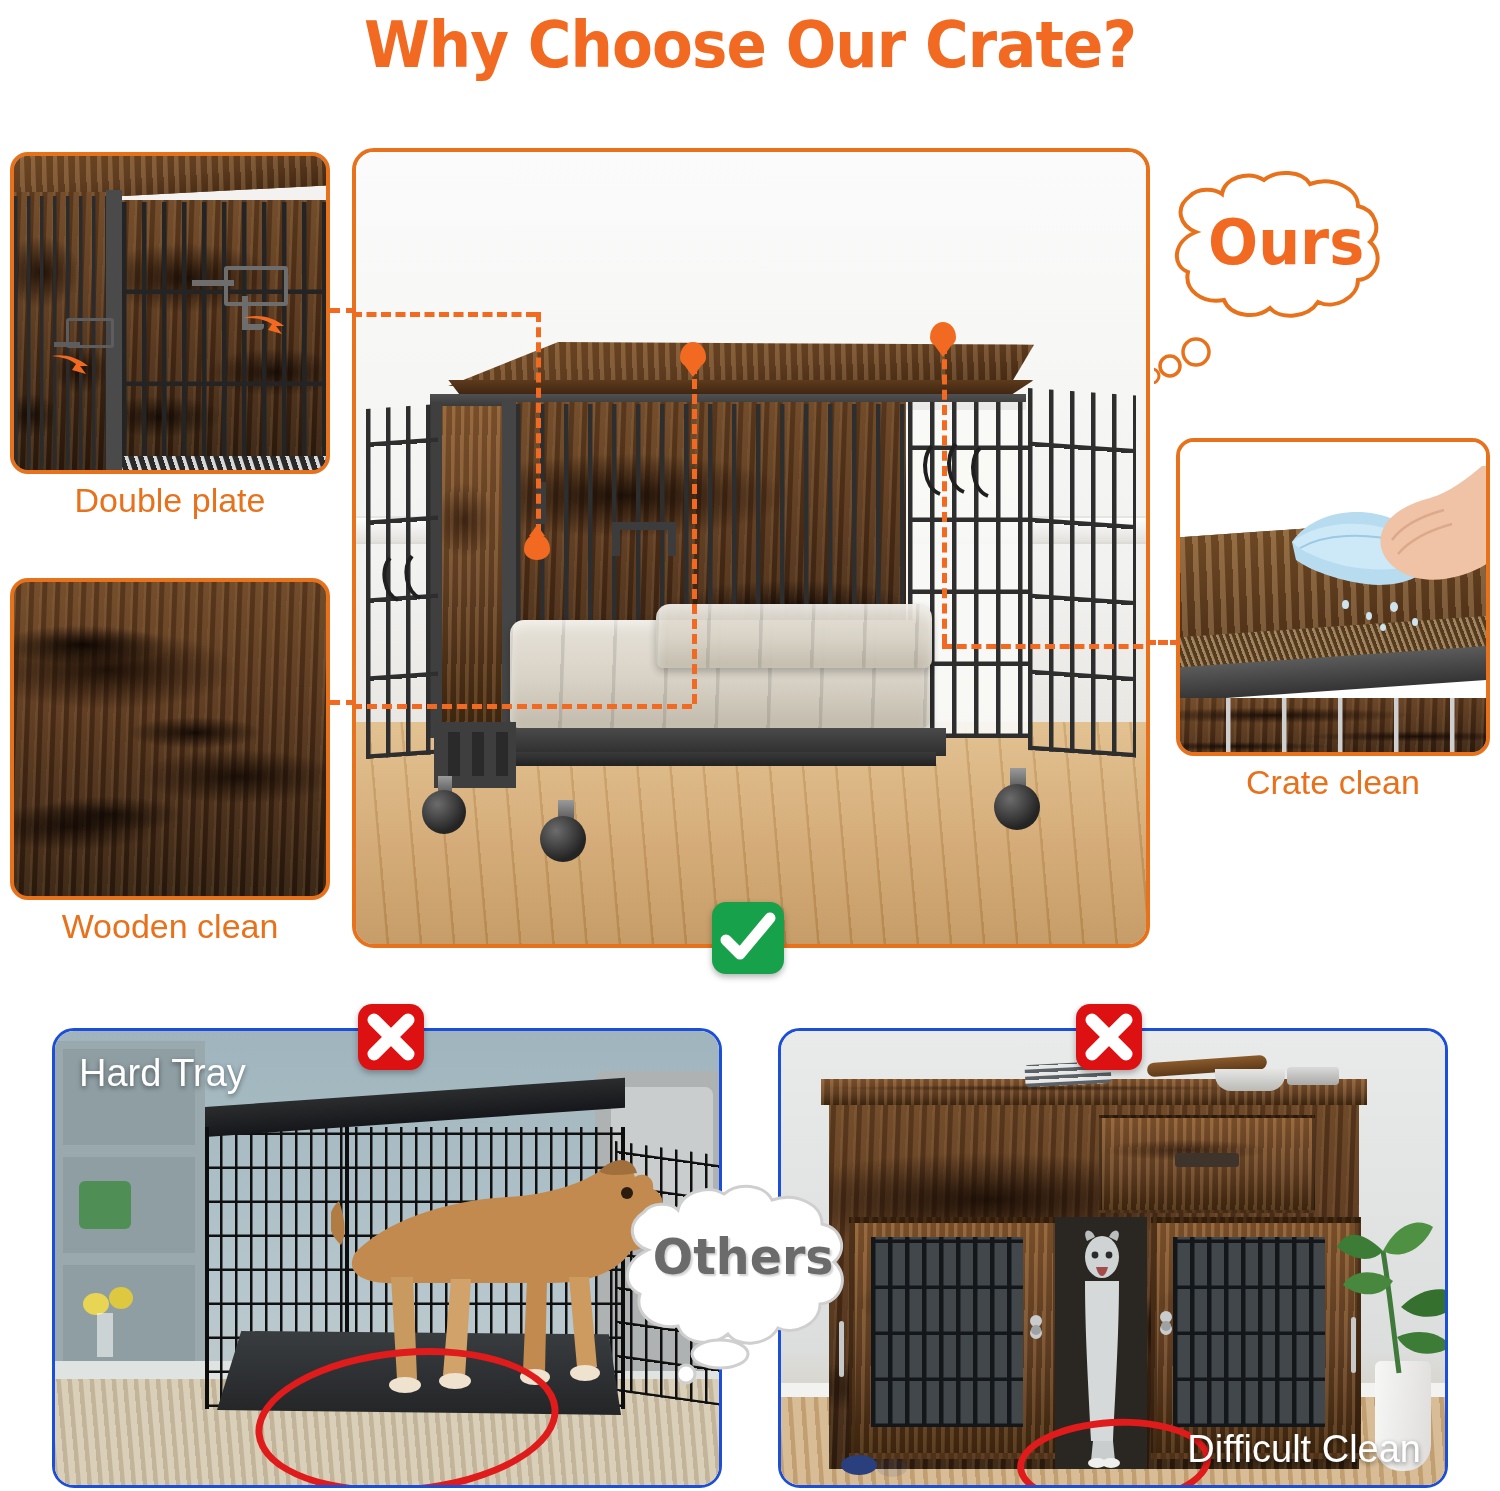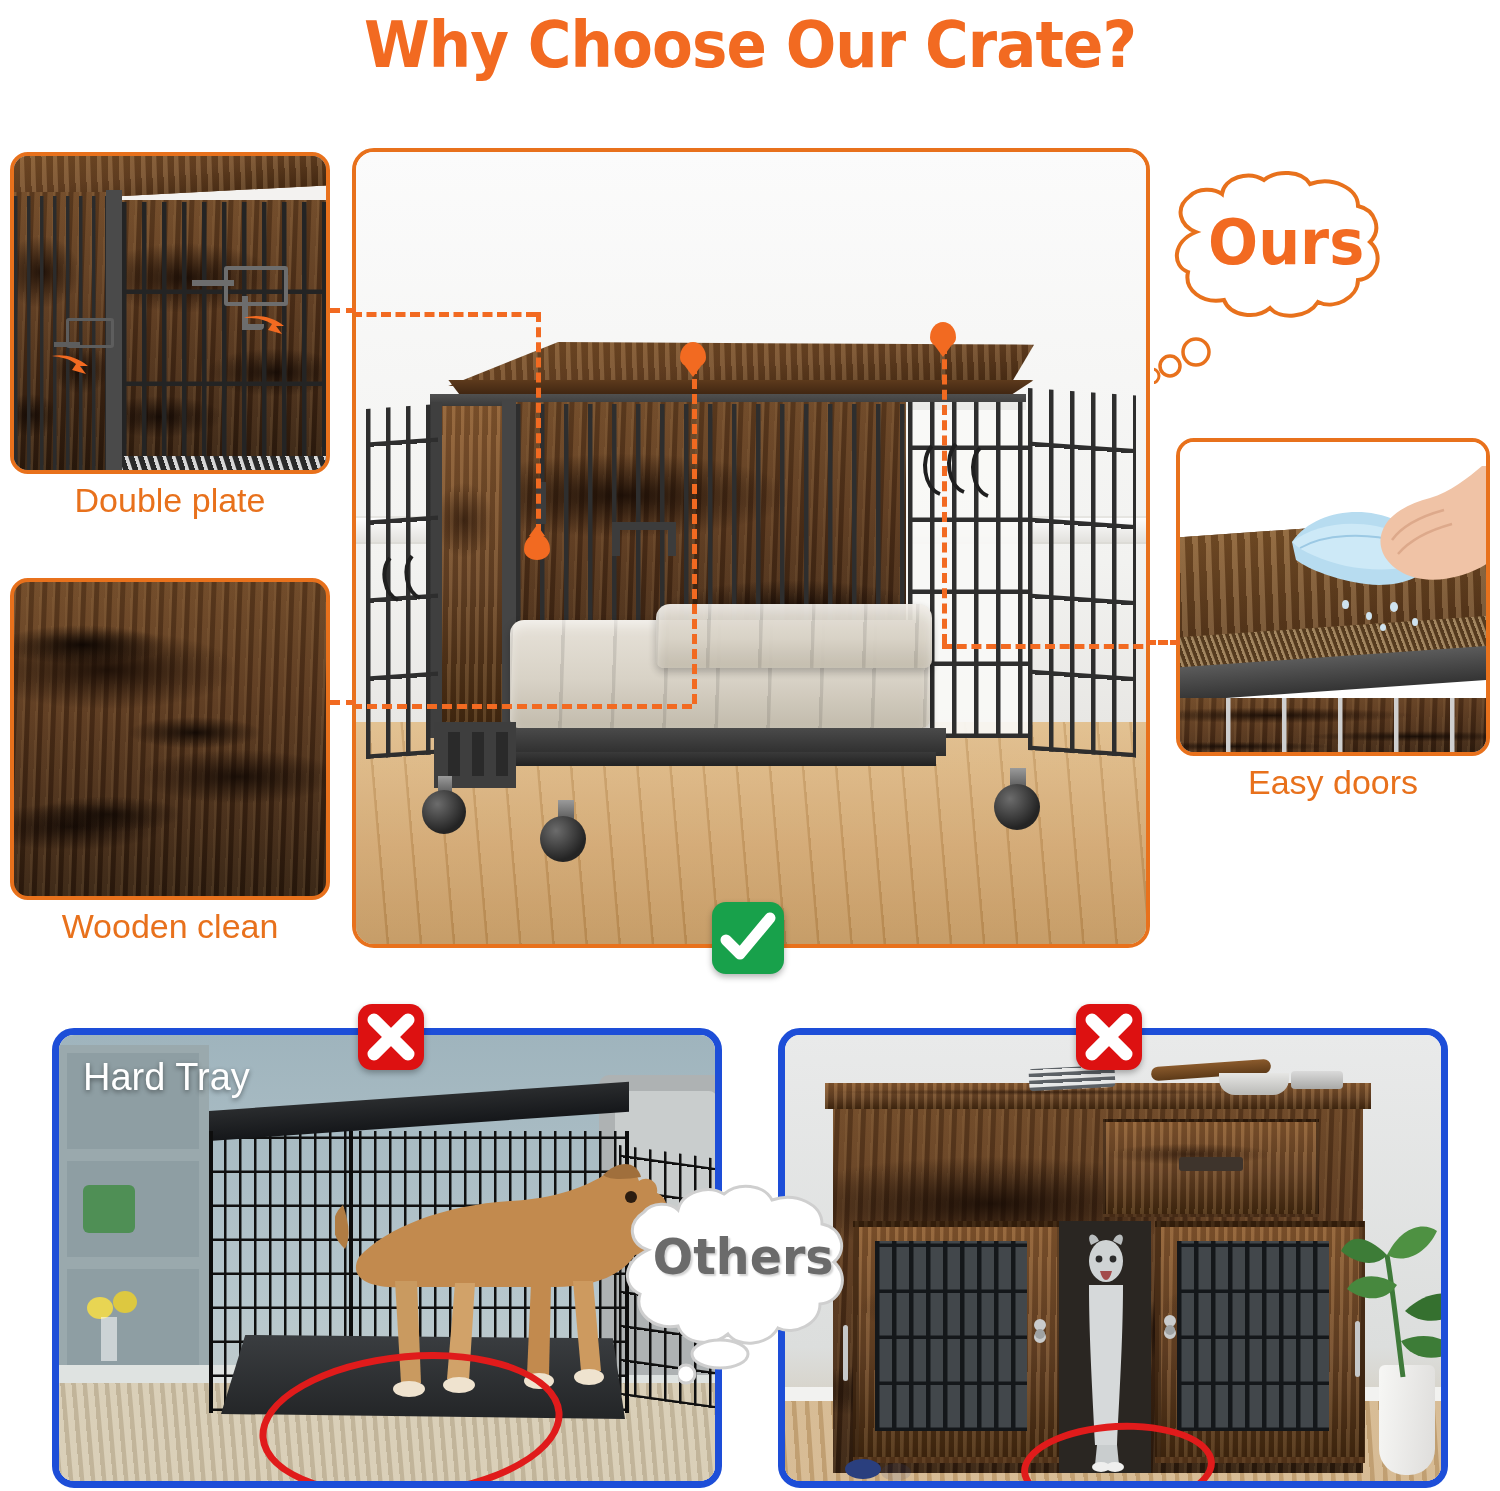--- a/index.html
+++ b/index.html
@@ -110,21 +110,21 @@
              font-family:"DejaVu Sans","Liberation Sans",sans-serif;
              font-size:62px;line-height:62px;white-space:nowrap;z-index:26;
              transform:scaleX(.95);}
   #others-cloud{position:absolute;z-index:25;}
   #others-text{position:absolute;color:#6b6b6b;font-weight:bold;
              font-family:"DejaVu Sans","Liberation Sans",sans-serif;
              font-size:50px;line-height:50px;white-space:nowrap;z-index:26;
              text-shadow:2px 2px 2px rgba(0,0,0,.18);transform:scaleX(.95);}
 
   
-  .gcard{position:absolute;border:7px solid #1d4ed8;border-radius:22px;
+  .gcard{position:absolute;border:3px solid #1d4ed8;border-radius:22px;
          overflow:hidden;box-sizing:border-box;}
   .wlabel{position:absolute;color:#ffffff;font-size:38px;line-height:44px;
           white-space:nowrap;text-shadow:0 2px 5px rgba(0,0,0,.45);z-index:20;}
   .red-ellipse{position:absolute;border:7px solid #e01b1b;border-radius:50%;
           z-index:19;}
 
   
   .wire{position:absolute;
         background-image:
           repeating-linear-gradient(90deg,#101010 0px,#101010 2px,rgba(0,0,0,0) 3px,rgba(0,0,0,0) 15px),
@@ -225,21 +225,21 @@
       <path d="M34 90 C46 76, 66 66, 88 60" stroke="#dda98b" stroke-width="2.5" fill="none"></path>
     </svg>
 
     <div style="position:absolute;left:162px;top:158px;width:7px;height:9px;border-radius:50%;background:#cfe3ef;"></div>
     <div style="position:absolute;left:186px;top:170px;width:6px;height:8px;border-radius:50%;background:#cfe3ef;"></div>
     <div style="position:absolute;left:210px;top:160px;width:8px;height:10px;border-radius:50%;background:#cfe3ef;"></div>
     <div style="position:absolute;left:200px;top:182px;width:6px;height:7px;border-radius:50%;background:#cfe3ef;"></div>
     <div style="position:absolute;left:232px;top:176px;width:6px;height:8px;border-radius:50%;background:#cfe3ef;"></div>
   </div>
 </div>
-<div class="ocap" style="left:1176px;top:762px;width:314px;">Easy doors</div>
+<div class="ocap" style="left:1176px;top:762px;width:314px;">Crate clean</div>
 
 <div class="ocard" style="left:352px;top:148px;width:798px;height:800px;border-radius:22px;">
   <div style="position:absolute;inset:0;">
     <div id="hero-wall"></div>
     <div id="hero-baseboard"></div>
     <div id="hero-floor" class="floor"></div>
 
     <div class="crate-top wood-top" style="left:68px;top:190px;width:610px;height:44px;
          clip-path:polygon(4% 100%, 22% 0%, 100% 6%, 96% 100%);"></div>
 
@@ -494,20 +494,21 @@
       <path d="M66 74 C46 60, 24 64, 16 78 C34 92, 56 90, 66 74Z" fill="#47883e"></path>
       <path d="M70 130 C92 120, 116 126, 124 140 C104 152, 80 148, 70 130Z" fill="#3d7c37"></path>
     </svg>
 
     <div class="red-ellipse" style="left:236px;top:388px;width:180px;height:74px;
          transform:rotate(-3deg);"></div>
 
     <div style="position:absolute;left:60px;top:424px;width:36px;height:20px;border-radius:50%;background:#2a3f7e;"></div>
     <div style="position:absolute;left:96px;top:428px;width:30px;height:18px;border-radius:50%;background:#32499022;"></div>
   </div>
+  <div class="wlabel" style="right:24px;bottom:14px;">Difficult Clean</div>
 </div>
 <div class="badge" style="left:1076px;top:1004px;width:66px;height:66px;background:#DD1111;">
   <svg width="66" height="66" viewBox="0 0 66 66">
     <path d="M16 16 L50 50 M50 16 L16 50" stroke="#ffffff" stroke-width="13" stroke-linecap="round"></path>
   </svg>
 </div>
 
 <svg id="others-cloud" style="left:604px;top:1180px;" width="262" height="186" viewBox="0 0 262 186">
   <g filter="none">
     <path d="M44 70 C26 64, 22 44, 40 32 C48 22, 66 22, 74 30

